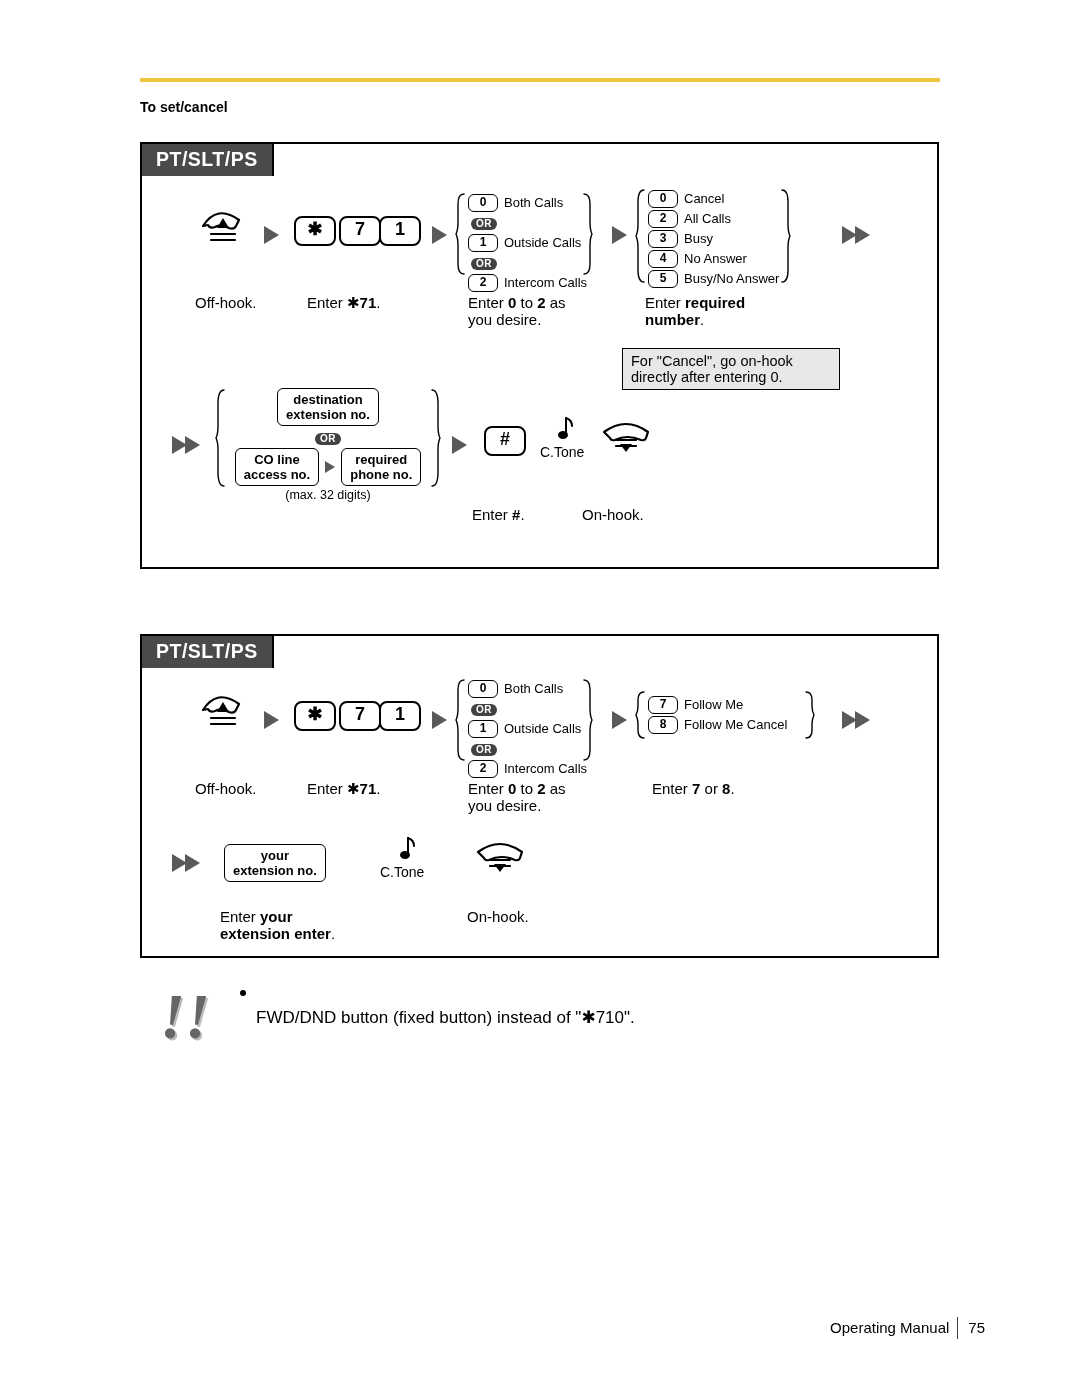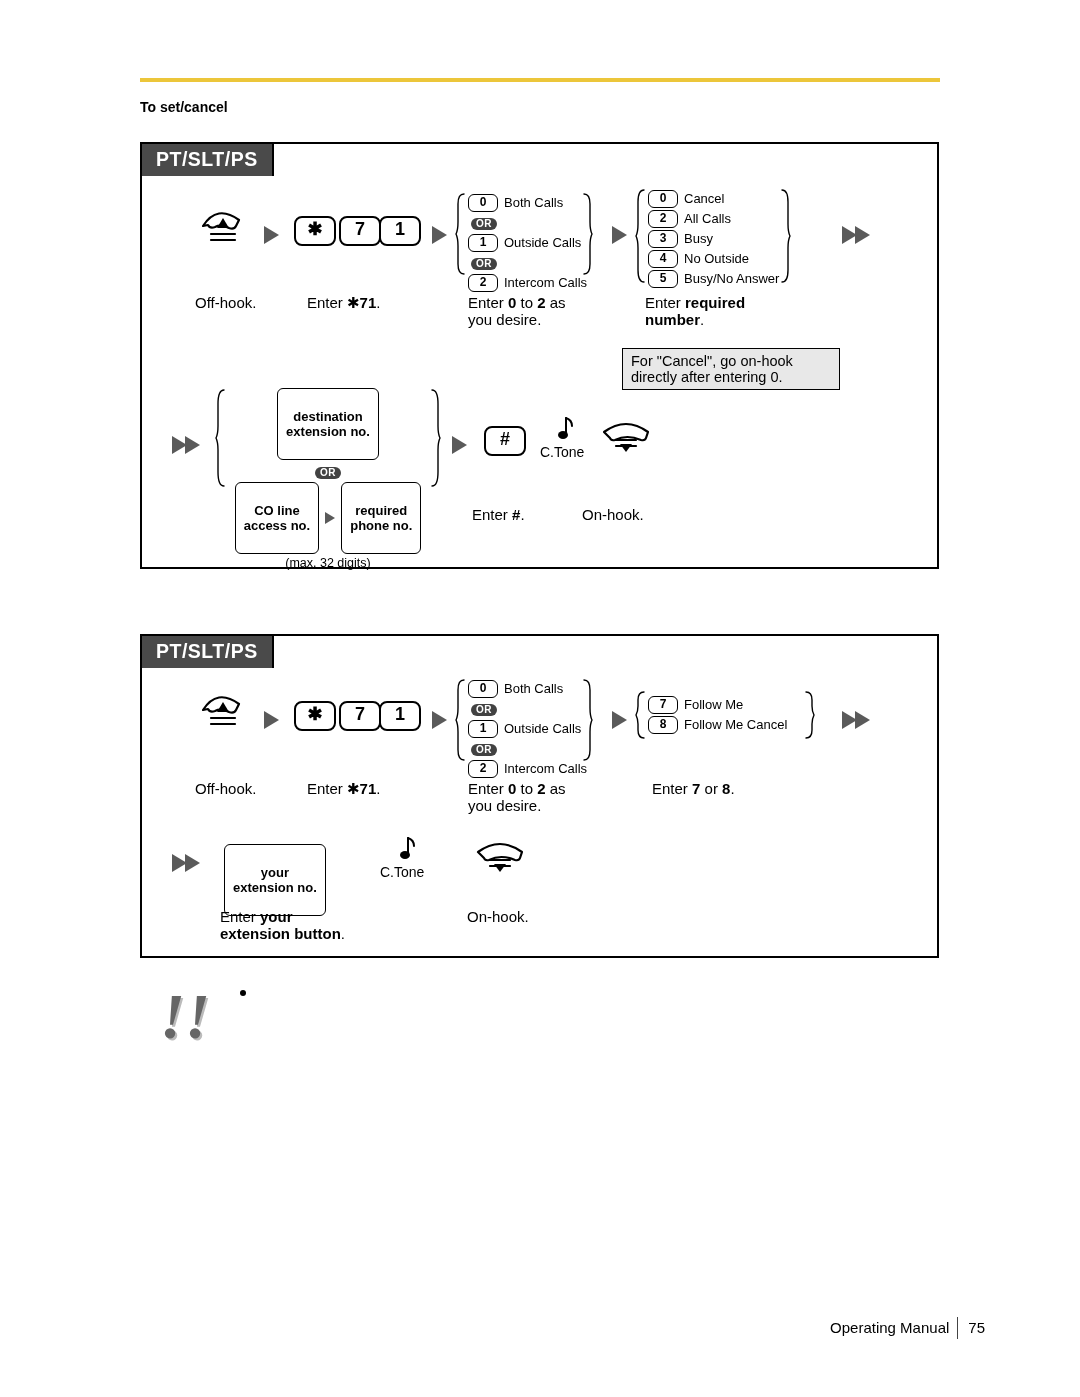--- a/index.html
+++ b/index.html
@@ -79,21 +79,21 @@
   .caption b { font-weight: bold; }
   .opt-list { font-size: 13px; line-height: 19px; }
   .opt-row { display: flex; align-items: center; margin: 1px 0; white-space: nowrap; }
   .note-box {
     border: 1px solid #000; background: #e8e8e8;
     font-size: 14.5px; padding: 4px 8px;
   }
   .dest-box {
     border: 1.5px solid #000; border-radius: 6px;
     font-size: 13px; font-weight: bold; text-align: center;
-    padding: 20px 8px; line-height: 15px; background: #fff;
+    padding: 3px 8px; line-height: 15px; background: #fff;
   }
 
   
   svg { overflow: visible; }
 
   .footnote {
     position: absolute; bottom: 58px; right: 95px;
     font-size: 15px;
   }
   .footnote .sep {
@@ -176,21 +176,21 @@
       <div class="opt-row">
           <span class="key-sm">2</span>
           <span>All Calls</span>
         </div>
       <div class="opt-row">
           <span class="key-sm">3</span>
           <span>Busy</span>
         </div>
       <div class="opt-row">
           <span class="key-sm">4</span>
-          <span>No Outside</span>
+          <span>No Answer</span>
         </div>
       <div class="opt-row">
           <span class="key-sm">5</span>
           <span>Busy/No Answer</span>
         </div>
     </div>
 
     <div class="abs tri-twin" style="left:700px; top:82px;"><span class="tri-right"></span><span class="tri-right"></span></div>
 
     <div class="abs caption" style="left:53px; top:150px;">Off-hook.</div>
@@ -335,28 +335,31 @@
     <div class="abs caption" style="left:238px; top:228px; font-size:14px;">C.Tone</div>
 
     <svg class="abs" style="left:330px; top:202px;" width="60" height="40">
       <path class="icon-stroke" d="M6 14 q22 -16 44 0 l-2 6 q-1 3 -5 2 q-14 -6 -26 0 q-4 1 -5 -2 z"></path>
       <path class="icon-stroke" d="M18 22 h20 M18 28 h20"></path>
       <path class="icon-fill" d="M22 34 l6 -8 l6 8 z" transform="rotate(180 28 30)"></path>
     </svg>
 
     <div class="abs caption" style="left:78px; top:272px;">
       <span>Enter </span><b>your</b><br>
-      <b>extension button</b><span>.</span>
+      <b>extension enter</b><span>.</span>
     </div>
     <div class="abs caption" style="left:325px; top:272px;">On-hook.</div>
   </div>
 
   <div class="abs" style="left:160px; top:988px;">
     <span class="big-bang">!!</span>
   </div>
   <div class="abs note-text" style="left:240px; top:982px; width:700px;">
     <span class="bullet-dot"></span><br>
+    <span style="margin-left:16px; display:inline-block;">
+      <span>FWD/DND button (fixed button) instead of "</span><span>✱</span><span>710".</span>
+    </span>
   </div>
 
   <div class="footnote">
     <span>Operating Manual</span><span class="sep"></span><span>75</span>
   </div>
 </div>
 
 </body></html>

